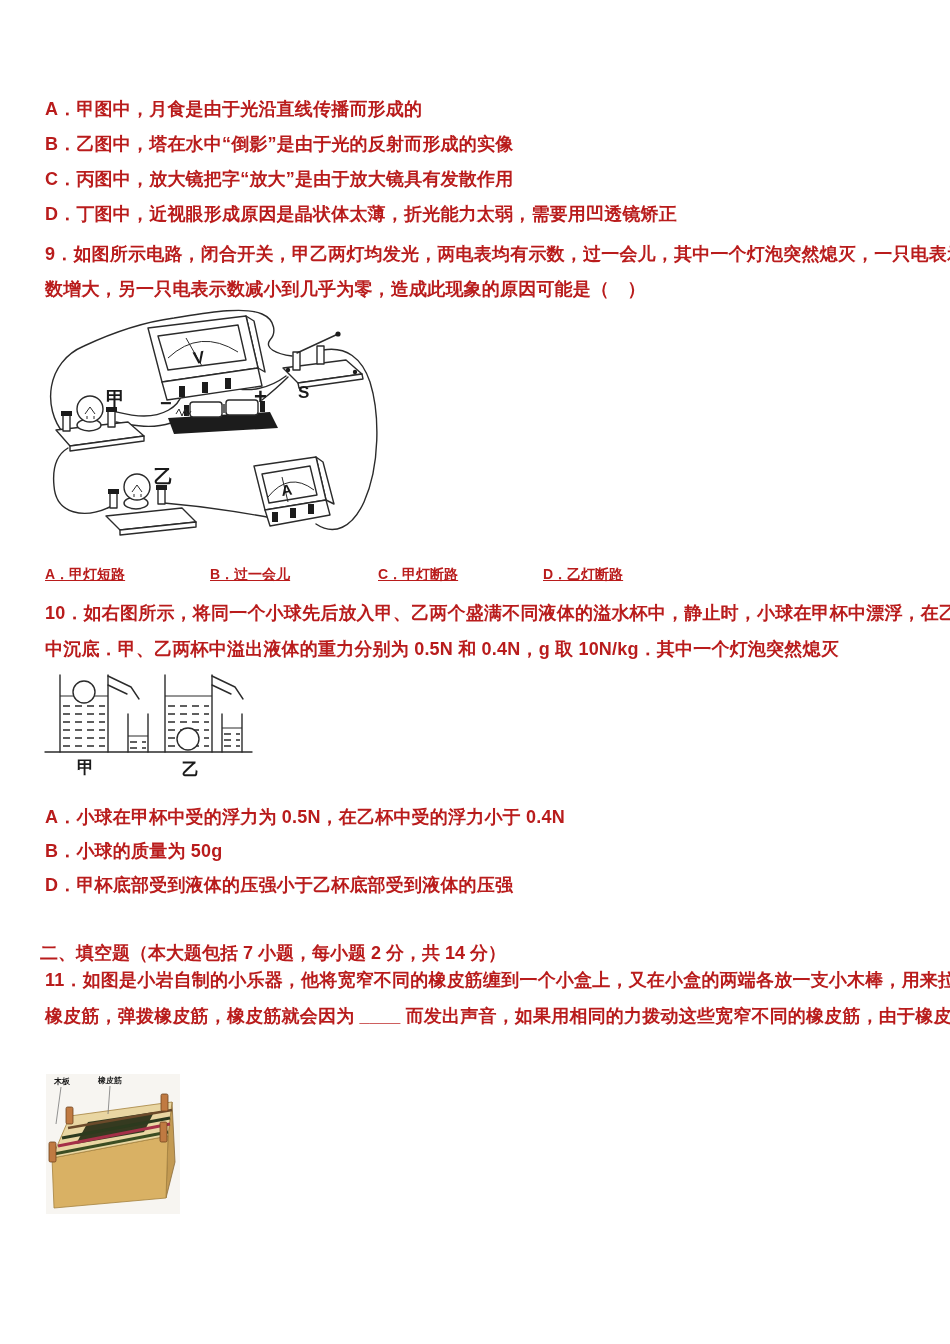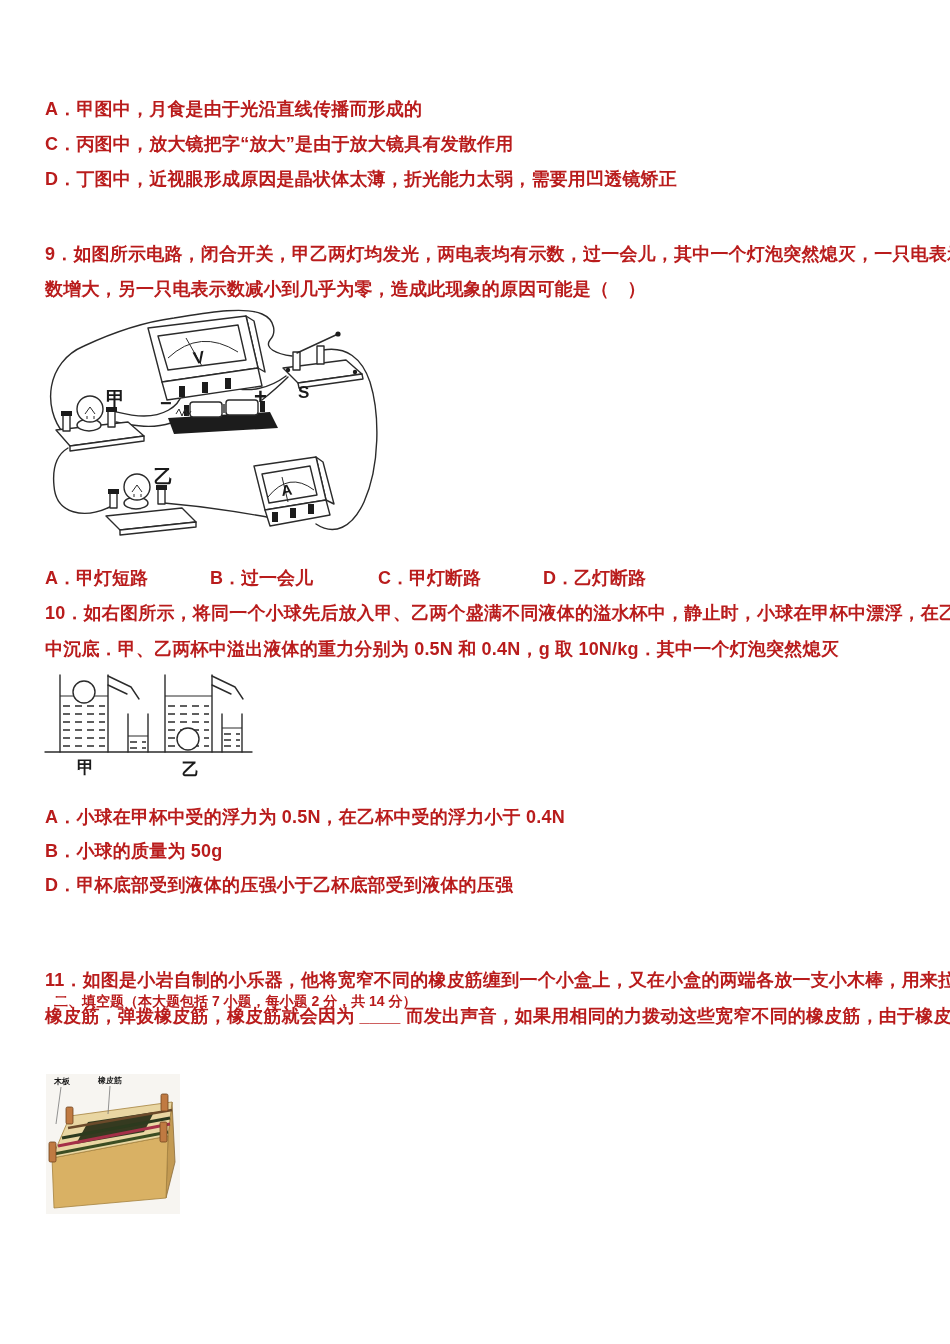--- a/index.html
+++ b/index.html
@@ -4,38 +4,39 @@
 <style>
   html,body{margin:0;padding:0;background:#ffffff;}
   .page{
     position:relative;width:950px;height:1344px;background:#ffffff;overflow:hidden;
     font-family:"Liberation Sans","DejaVu Sans",sans-serif;font-weight:700;color:#b91c1c;
   }
   .tblock{position:absolute;left:45px;width:880px;}
   .tline{font-size:18px;line-height:35px;white-space:nowrap;letter-spacing:.2px;}
   .lh34 .tline{line-height:34px;}
   .lh36 .tline{line-height:36px;}
-  .single{position:absolute;left:54px;font-size:14px;line-height:22px;white-space:nowrap;margin-top:48px;}
+  .single{position:absolute;left:40px;font-size:18px;line-height:22px;white-space:nowrap;}
   .optrow{position:absolute;left:45px;top:566px;width:880px;height:26px;}
-  .optrow span{position:absolute;top:0;font-size:18px;white-space:nowrap;}
+  .optrow span{position:absolute;top:0;font-size:14px;white-space:nowrap;text-decoration:underline;}
   .fig{position:absolute;}
   .draw{stroke:#2b2b2b;fill:none;stroke-width:1.4;stroke-linecap:round;stroke-linejoin:round;}
   .drawthin{stroke:#2b2b2b;fill:none;stroke-width:1;}
   .comp{stroke:#2b2b2b;fill:#ffffff;stroke-width:1.4;stroke-linejoin:round;}
   .dark{fill:#1c1c1c;stroke:none;}
   .svgtxt{font-family:"Liberation Sans","DejaVu Sans",sans-serif;font-weight:700;fill:#1a1a1a;}
   .dashes{stroke:#2b2b2b;stroke-width:1.6;stroke-dasharray:7 5;fill:none;}
 </style>
 </head>
 <body>
 
 <div class="page">
 
   <div class="tblock" style="top:92px">
     <div class="tline">A．甲图中，月食是由于光沿直线传播而形成的</div>
+    <div class="tline">B．乙图中，塔在水中“倒影”是由于光的反射而形成的实像</div>
     <div class="tline">C．丙图中，放大镜把字“放大”是由于放大镜具有发散作用</div>
     <div class="tline">D．丁图中，近视眼形成原因是晶状体太薄，折光能力太弱，需要用凹透镜矫正</div>
   </div>
 
   <div class="tblock" style="top:237px">
     <div class="tline">9．如图所示电路，闭合开关，甲乙两灯均发光，两电表均有示数，过一会儿，其中一个灯泡突然熄灭，一只电表示</div>
     <div class="tline">数增大，另一只电表示数减小到几乎为零，造成此现象的原因可能是（　）</div>
   </div>
 
   <svg class="fig" style="left:48px;top:306px" width="335" height="243" viewBox="0 0 335 243">

